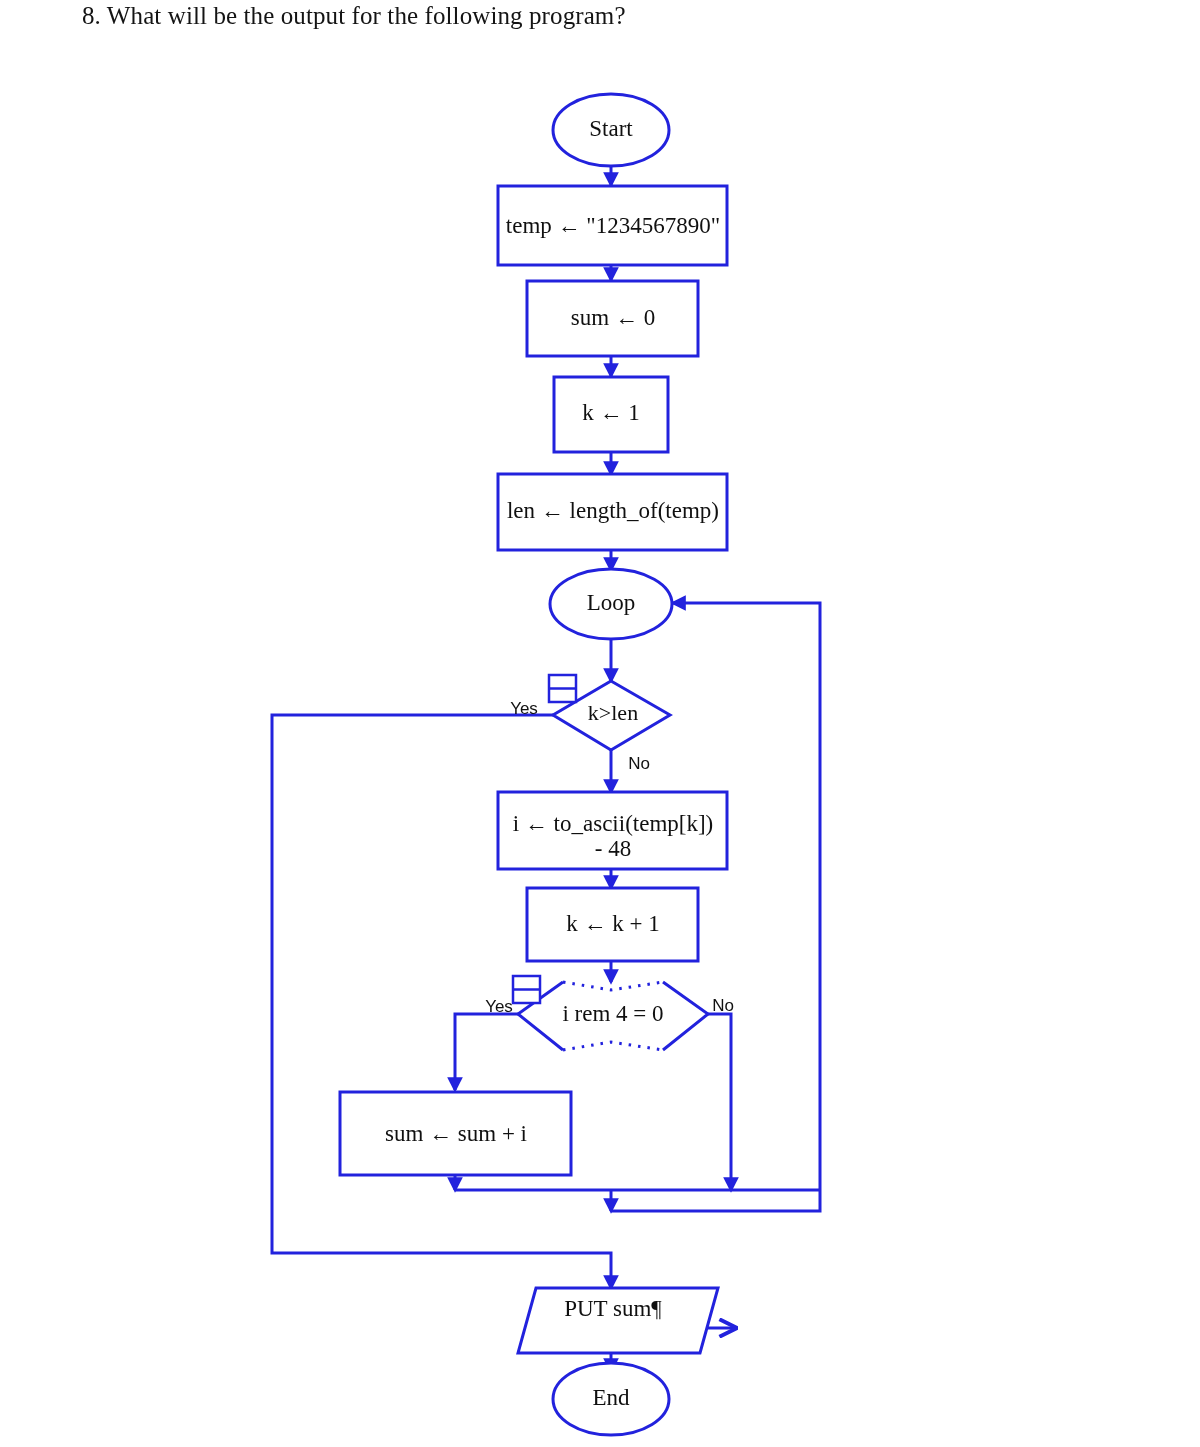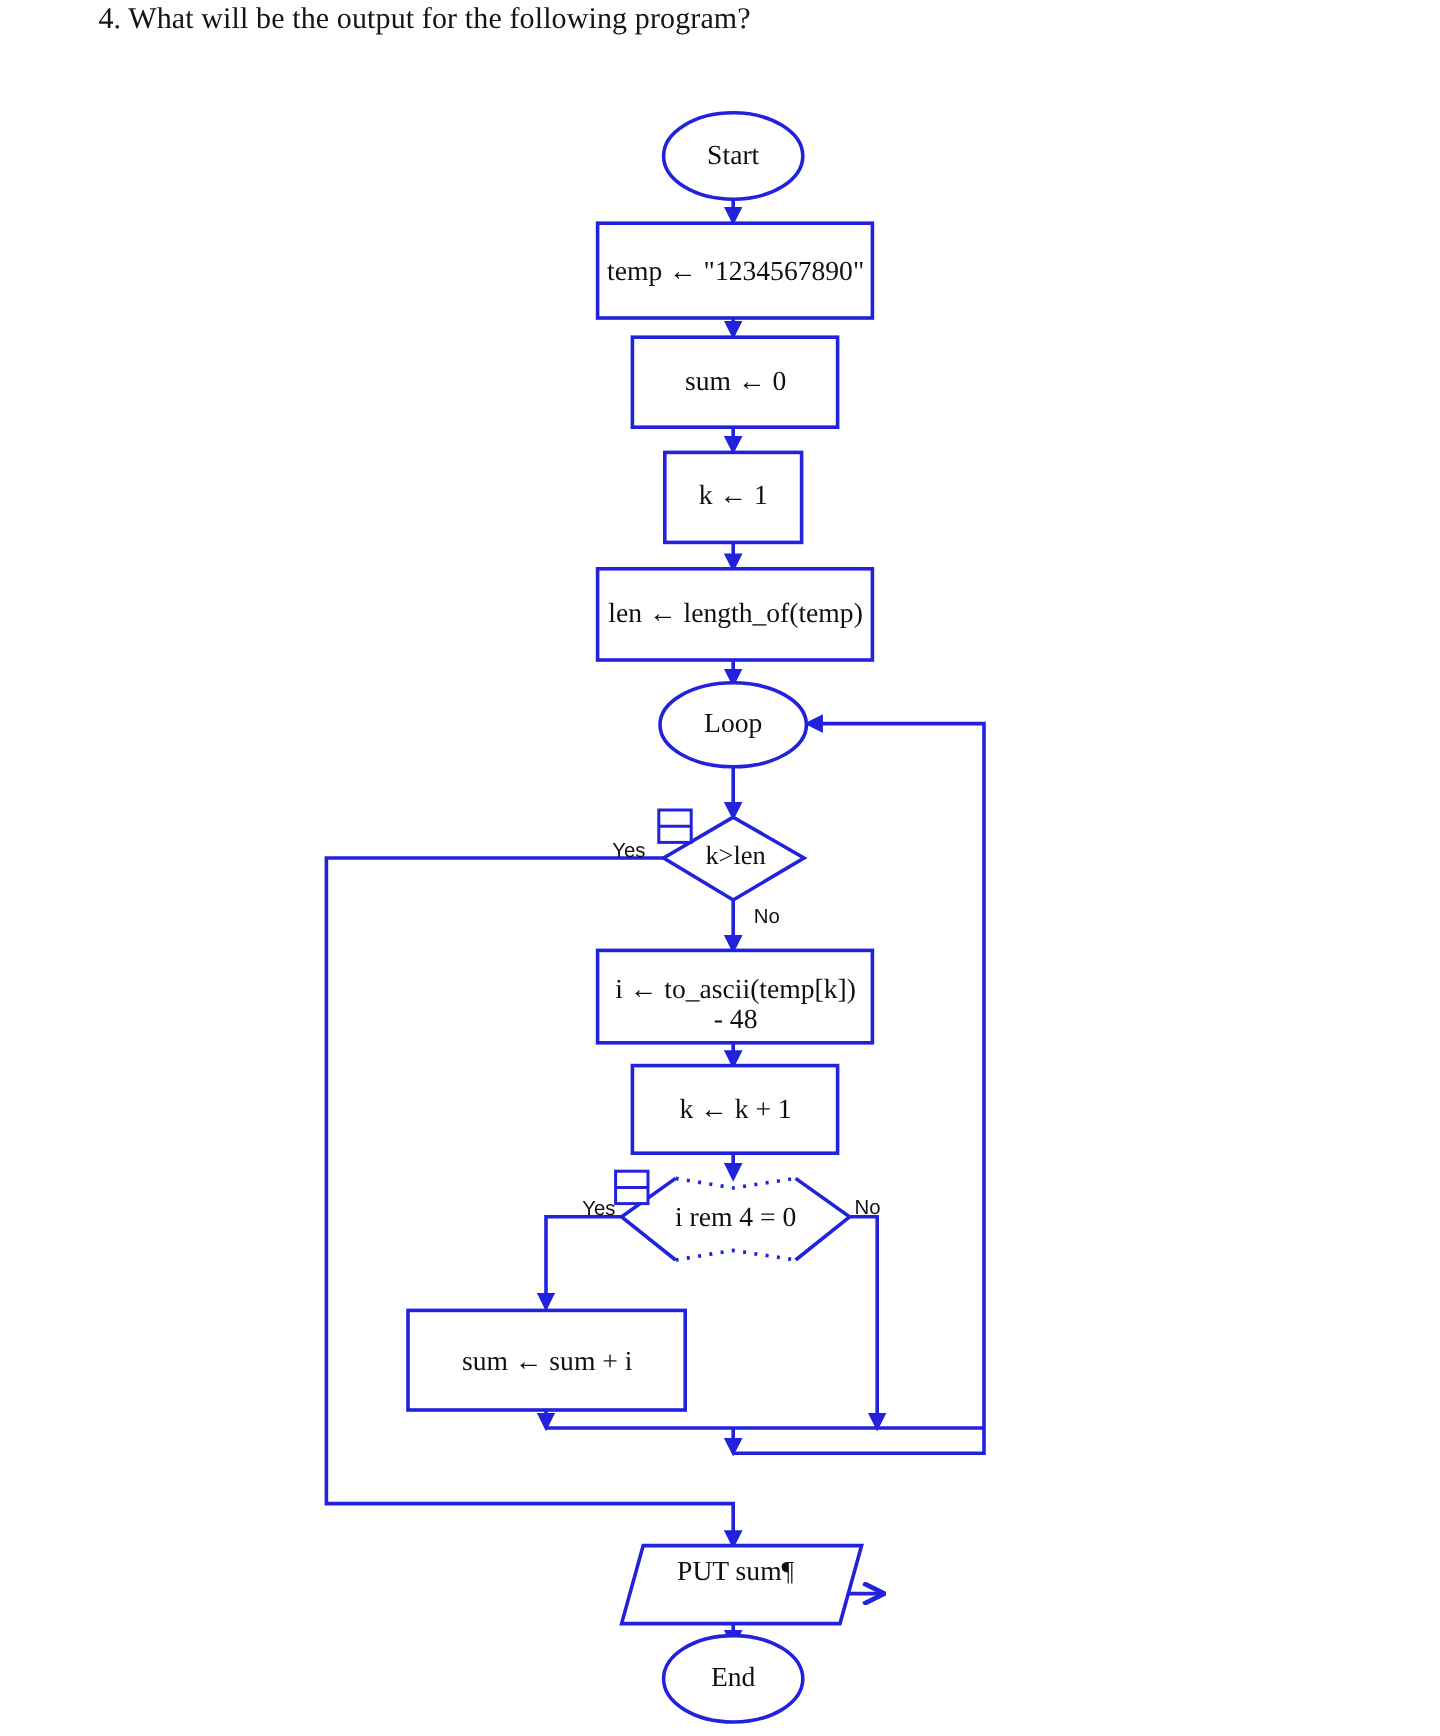--- a/index.html
+++ b/index.html
@@ -81,21 +81,21 @@
     stroke-width: 2.5;
   }
   .collapse-line {
     stroke: #2222dd;
     stroke-width: 2.5;
   }
 </style>
 </head>
 <body>
 
-<div id="question-title">4. What will be the output for the following program?</div>
+<div id="question-title">8. What will be the output for the following program?</div>
 
 <svg id="flowchart-svg" viewBox="0 0 1200 1447">
 
   <defs>
     <marker id="arrow" viewBox="0 0 10 10" refX="8.2" refY="5" markerWidth="5.2" markerHeight="5.2" orient="auto-start-reverse">
       <path d="M 0 0 L 10 5 L 0 10 z" fill="#2222dd"></path>
     </marker>
     <marker id="arrowOpen" viewBox="0 0 10 10" refX="9" refY="5" markerWidth="6.5" markerHeight="6.5" orient="auto-start-reverse">
       <path d="M 0.5 0.5 L 9.5 5 L 0.5 9.5" fill="none" stroke="#2222dd" stroke-width="2"></path>
     </marker>

